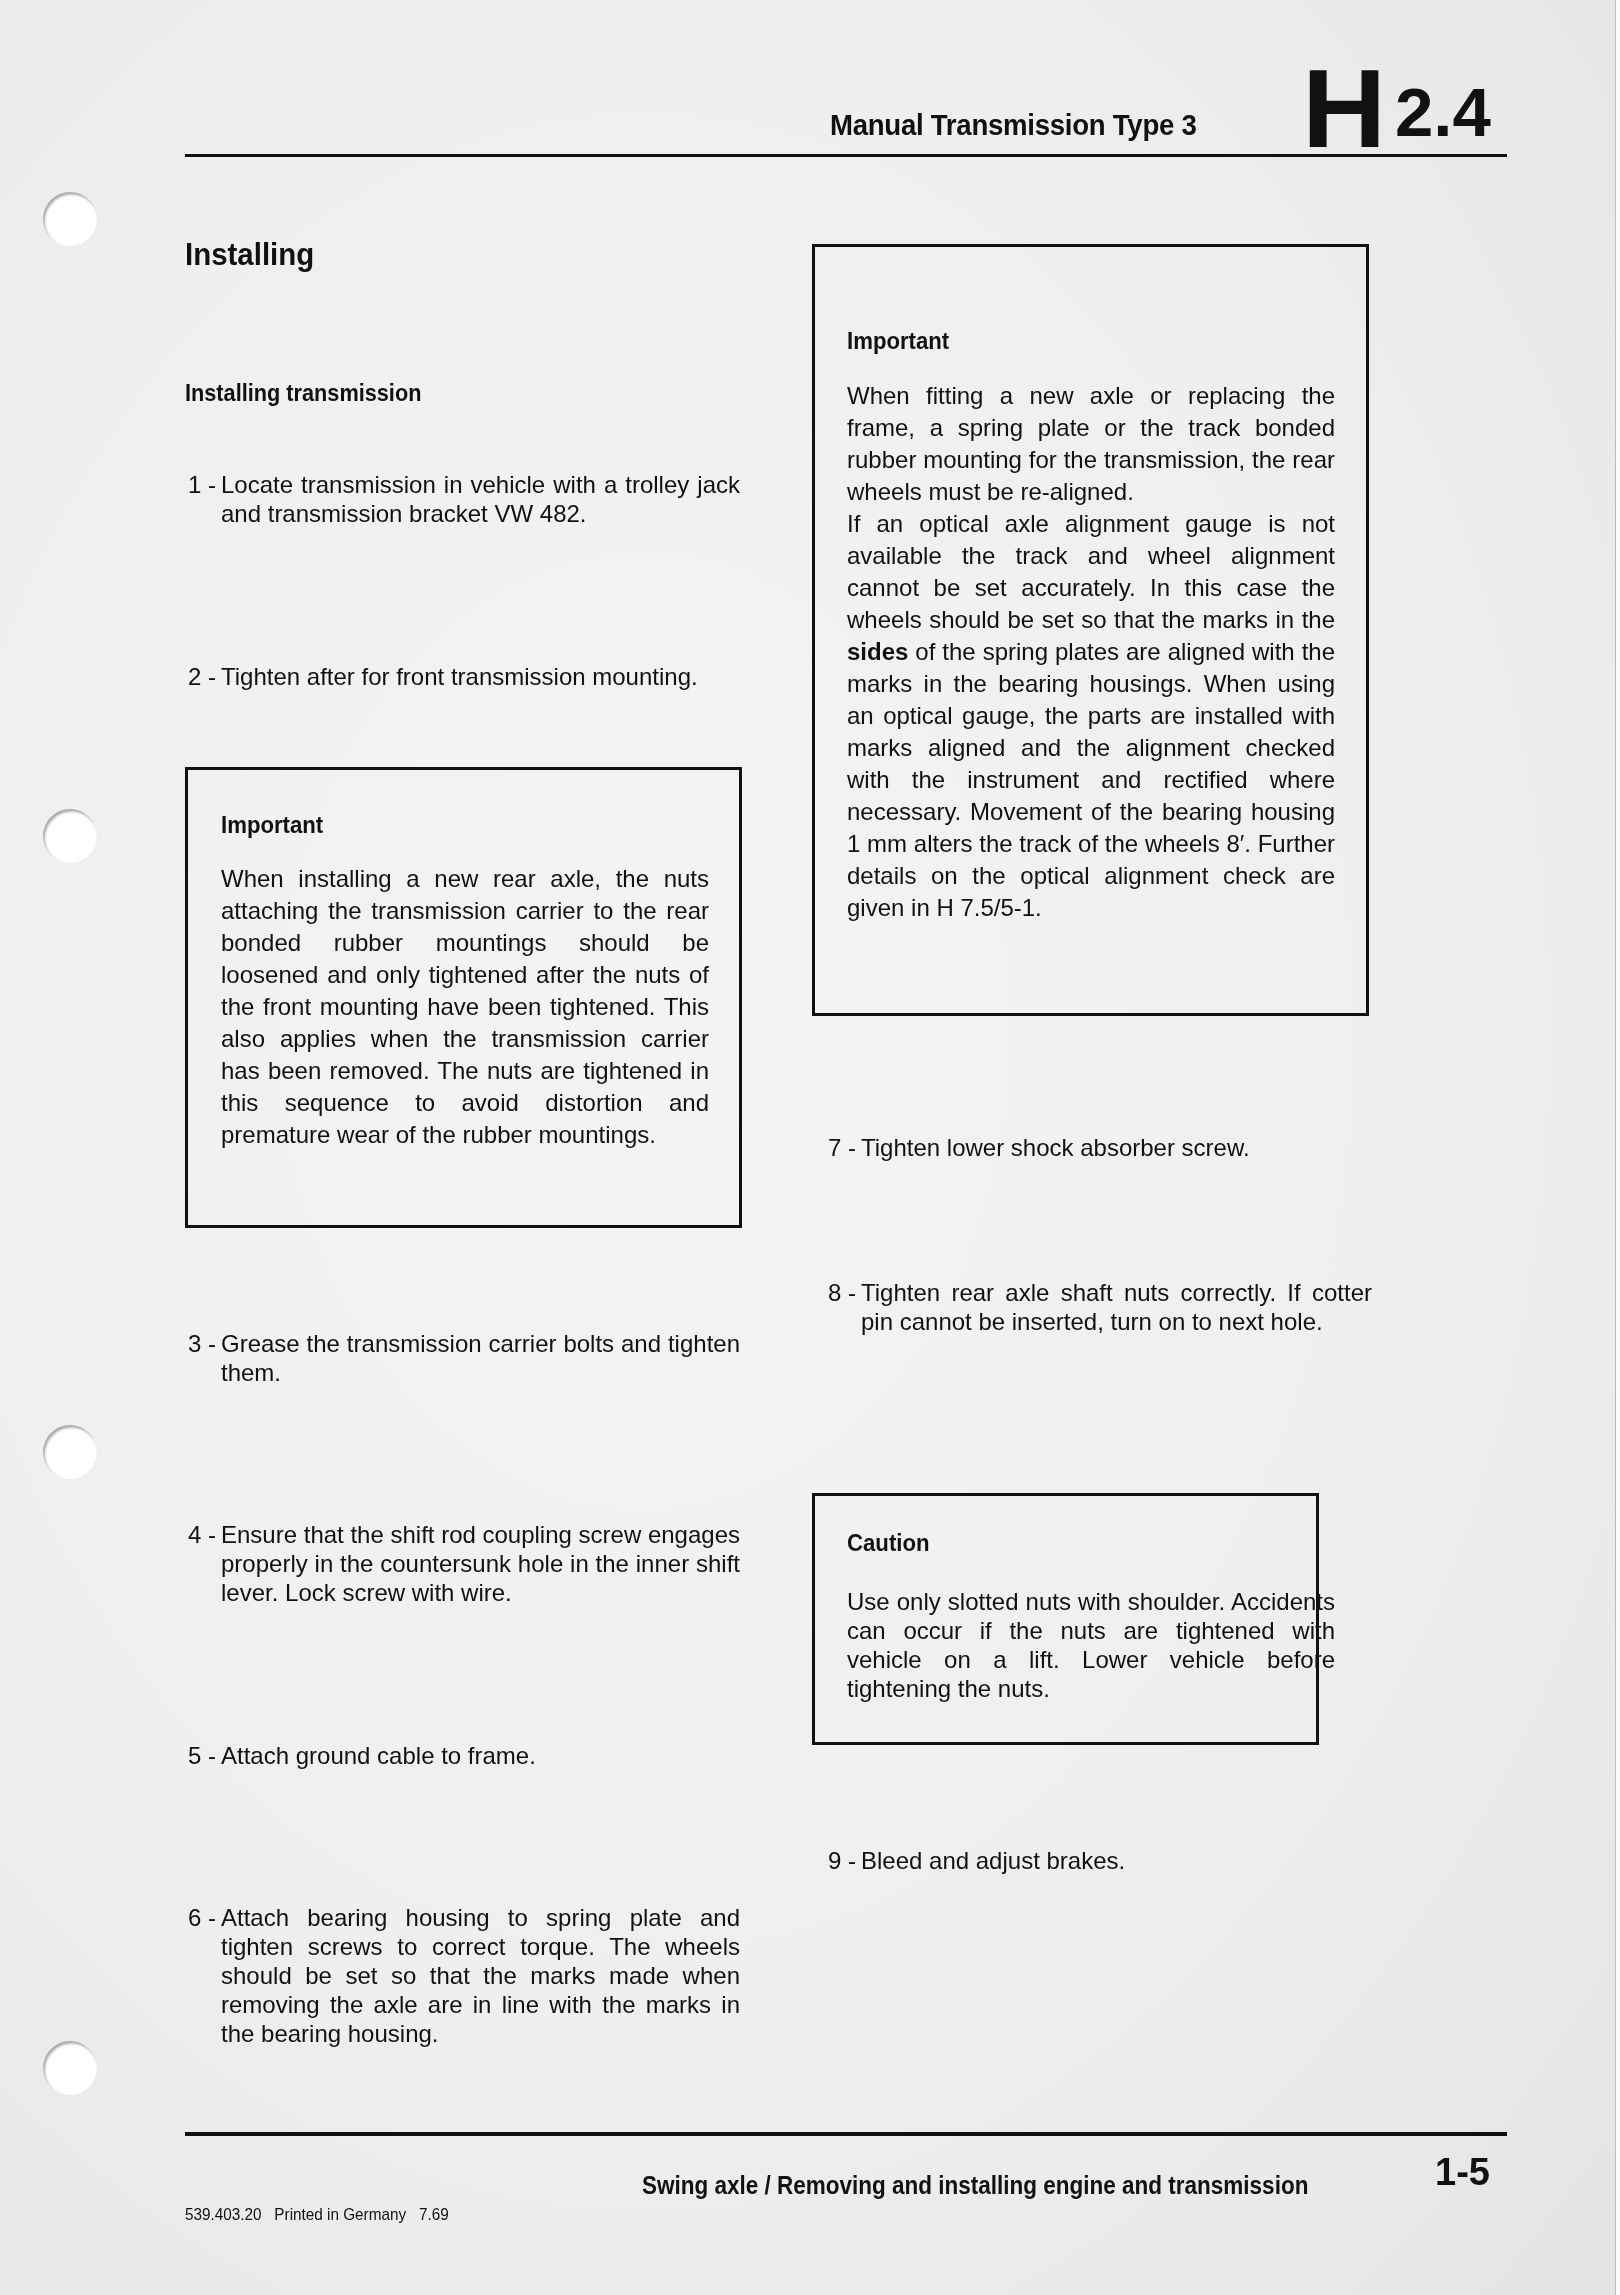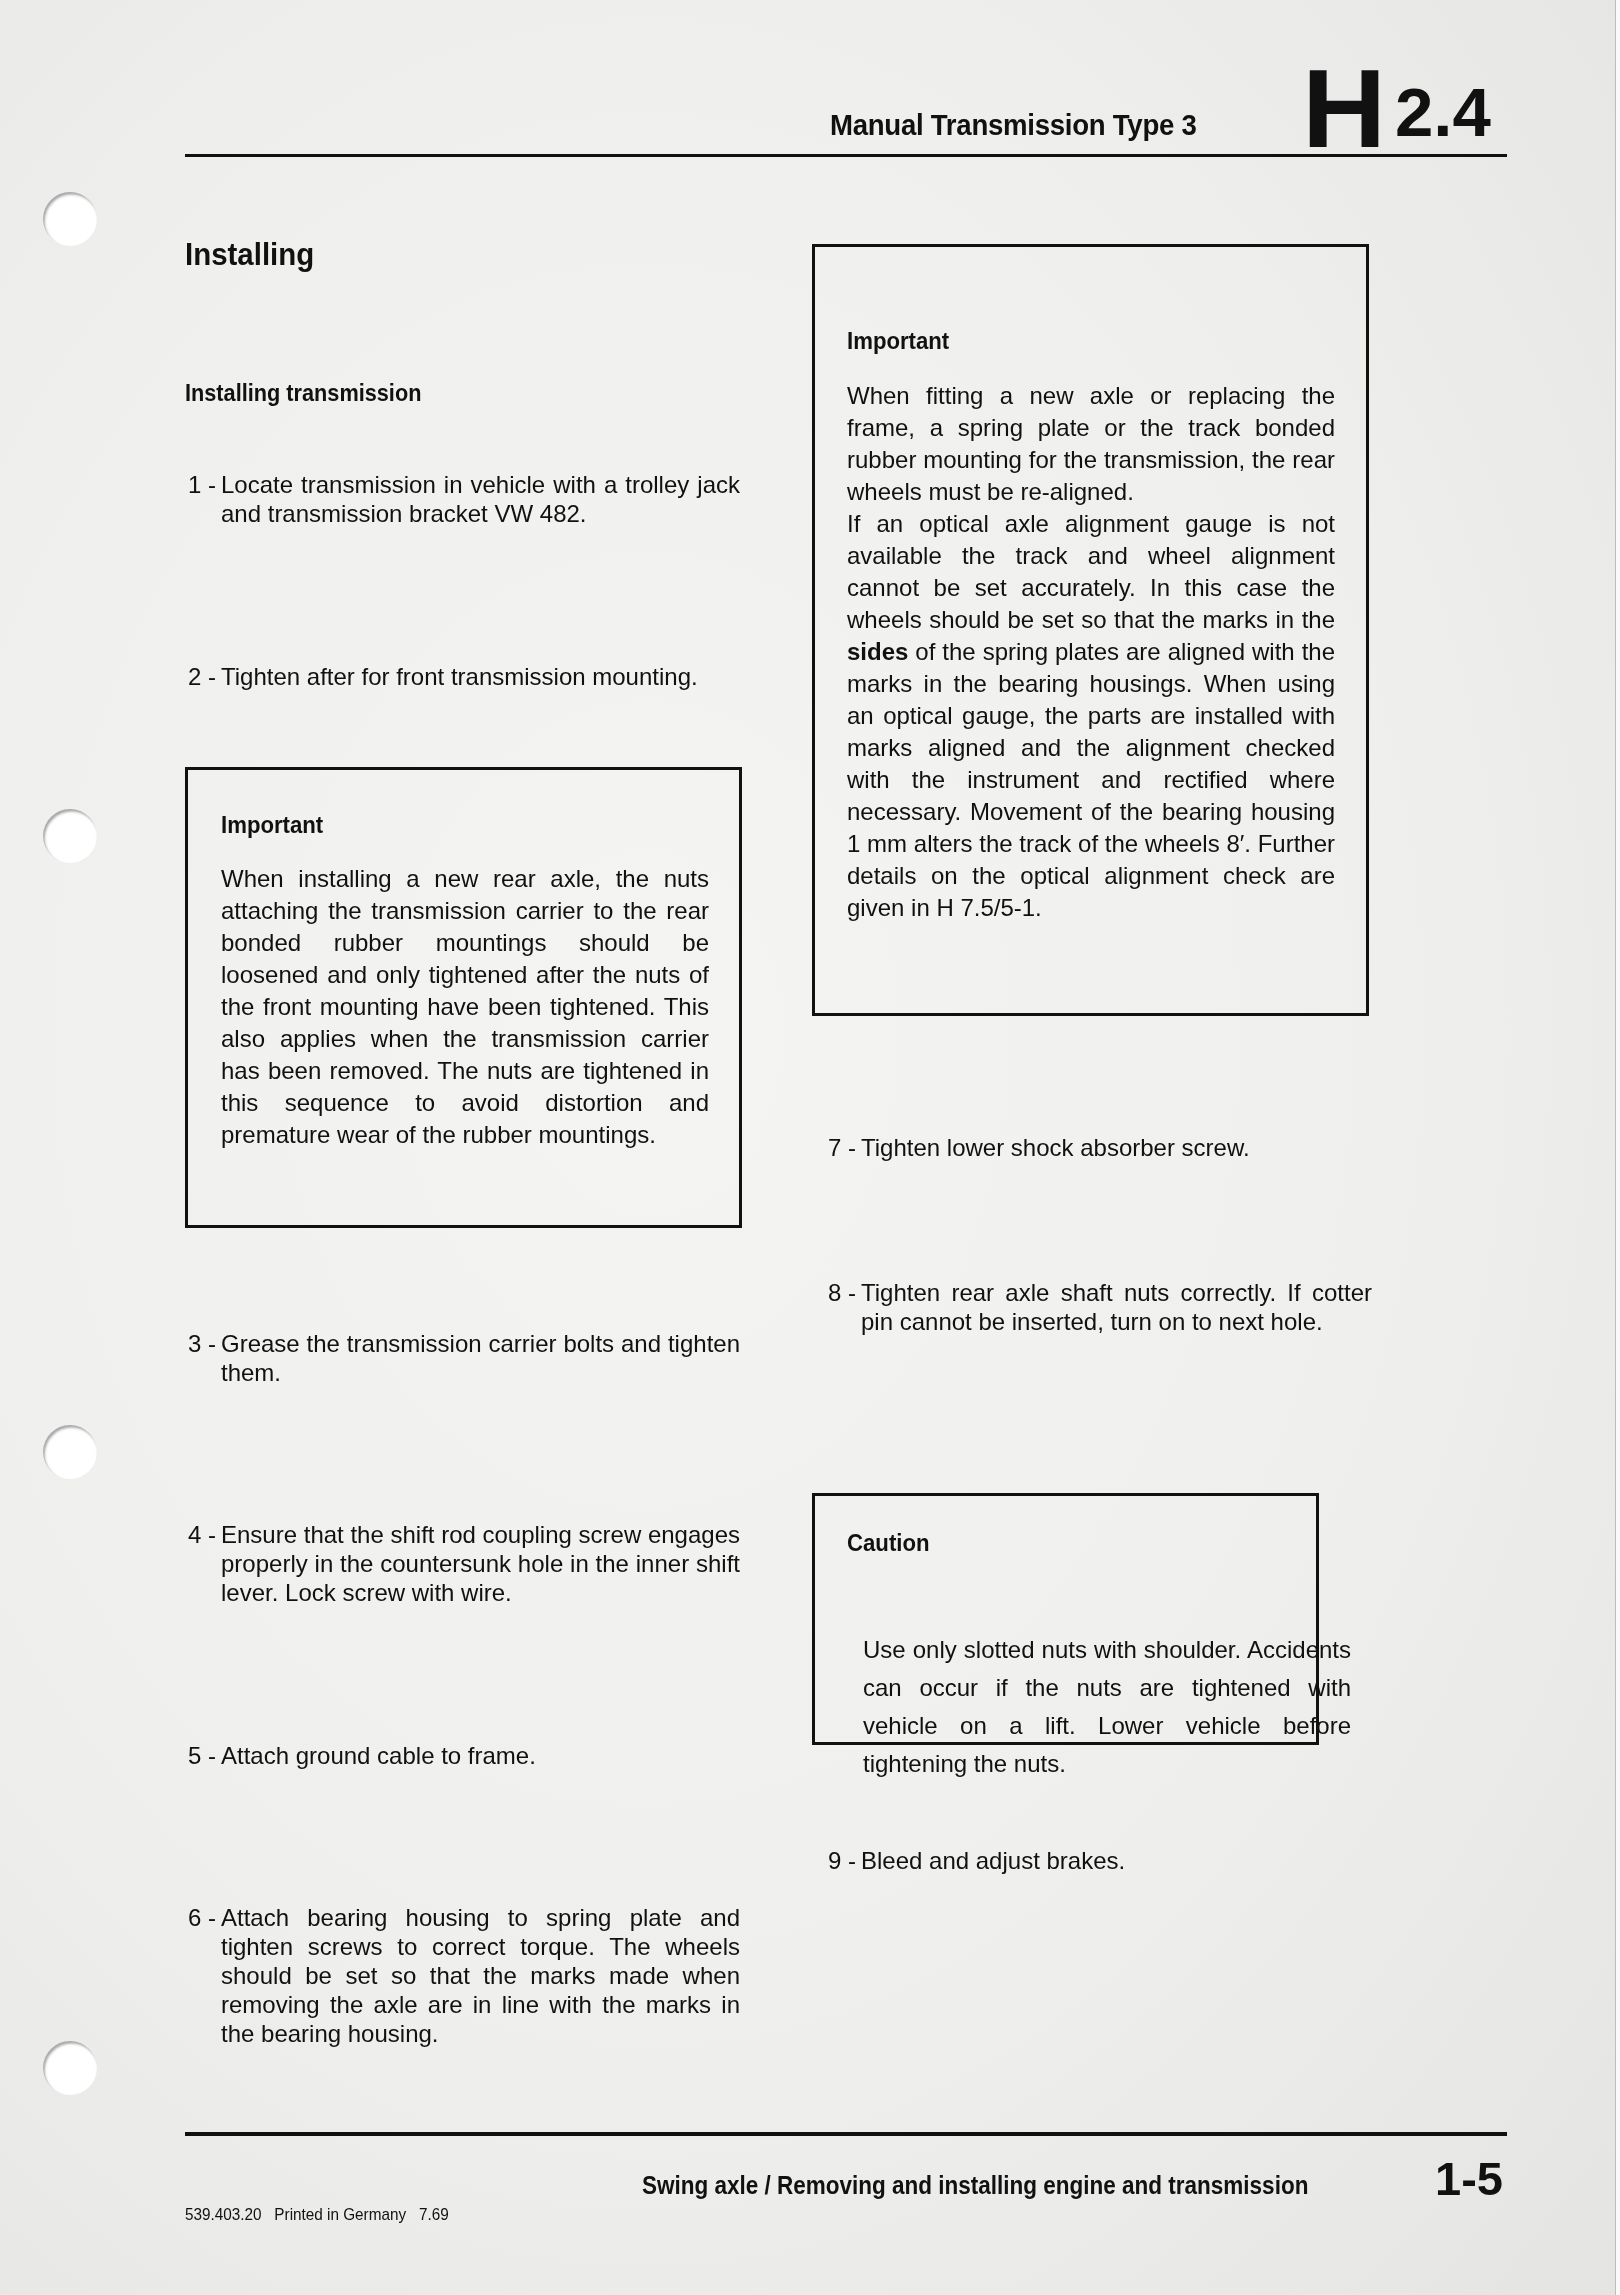--- a/index.html
+++ b/index.html
@@ -24,21 +24,21 @@
   .hdr-num { position: absolute; left: 1395px; top: 78px; font-size: 69px; font-weight: bold; line-height: 1; }
   .h1 { position: absolute; left: 185px; top: 236px; font-size: 32px; font-weight: bold; transform: scaleX(0.92); transform-origin: left; }
   .h2 { position: absolute; left: 185px; top: 380px; font-size: 23.6px; font-weight: bold; transform: scaleX(0.92); transform-origin: left; }
   .step { position: absolute; font-size: 24px; line-height: 29px; text-align: justify; }
   .step .num { position: absolute; top: 0; text-align: right; white-space: nowrap; }
   .step .txt { display: block; }
   .box { position: absolute; border: 3.4px solid #111; box-sizing: border-box; }
   .box .box-title { position: absolute; font-size: 23.6px; font-weight: bold; transform: scaleX(0.94); transform-origin: left; }
   .box .box-body { position: absolute; font-size: 24px; line-height: 32px; text-align: justify; }
   .footer-title { position: absolute; left: 642px; top: 2171px; font-size: 25px; font-weight: bold; white-space: nowrap; transform: scaleX(0.9); transform-origin: left; }
-  .footer-page { position: absolute; left: 1435px; top: 2151px; font-size: 47px; font-weight: bold; white-space: nowrap; }
+  .footer-page { position: absolute; left: 1435px; top: 2151px; font-size: 38px; font-weight: bold; white-space: nowrap; }
   .footer-print { position: absolute; left: 185px; top: 2205px; font-size: 17px; white-space: nowrap; transform: scaleX(0.9); transform-origin: left; }
 </style>
 </head>
 <body>
 
 <div class="page">
 
   <div class="hole" style="left:43px; top:192px;"></div>
   <div class="hole" style="left:43px; top:809px;"></div>
   <div class="hole" style="left:43px; top:1425px;"></div>
@@ -95,21 +95,21 @@
     <span class="num" style="right:516px;">7 -</span>
     <span class="txt">Tighten lower shock absorber screw.</span>
   </div>
   <div class="step" style="left:861px; top:1278px; width:511px;">
     <span class="num" style="right:516px;">8 -</span>
     <span class="txt">Tighten rear axle shaft nuts correctly. If cotter pin cannot be inserted, turn on to next hole.</span>
   </div>
 
   <div class="box" style="left:812px; top:1493px; width:507px; height:252px;">
     <div class="box-title" style="left:32px; top:34px;">Caution</div>
-    <div class="box-body" style="left:48px; top:91px; width:488px; line-height:38px;margin-top:44px;">Use only slotted nuts with shoulder. Accidents can occur if the nuts are tightened with vehicle on a lift. Lower vehicle before tightening the nuts.</div>
+    <div class="box-body" style="left:32px; top:91px; width:488px; line-height:29px;">Use only slotted nuts with shoulder. Accidents can occur if the nuts are tightened with vehicle on a lift. Lower vehicle before tightening the nuts.</div>
   </div>
 
   <div class="step" style="left:861px; top:1846px; width:511px;">
     <span class="num" style="right:516px;">9 -</span>
     <span class="txt">Bleed and adjust brakes.</span>
   </div>
 
   <div class="rule" style="left:185px; top:2132px; width:1322px; height:4.2px;"></div>
   <div class="footer-title">Swing axle / Removing and installing engine and transmission</div>
   <div class="footer-page">1-5</div>

